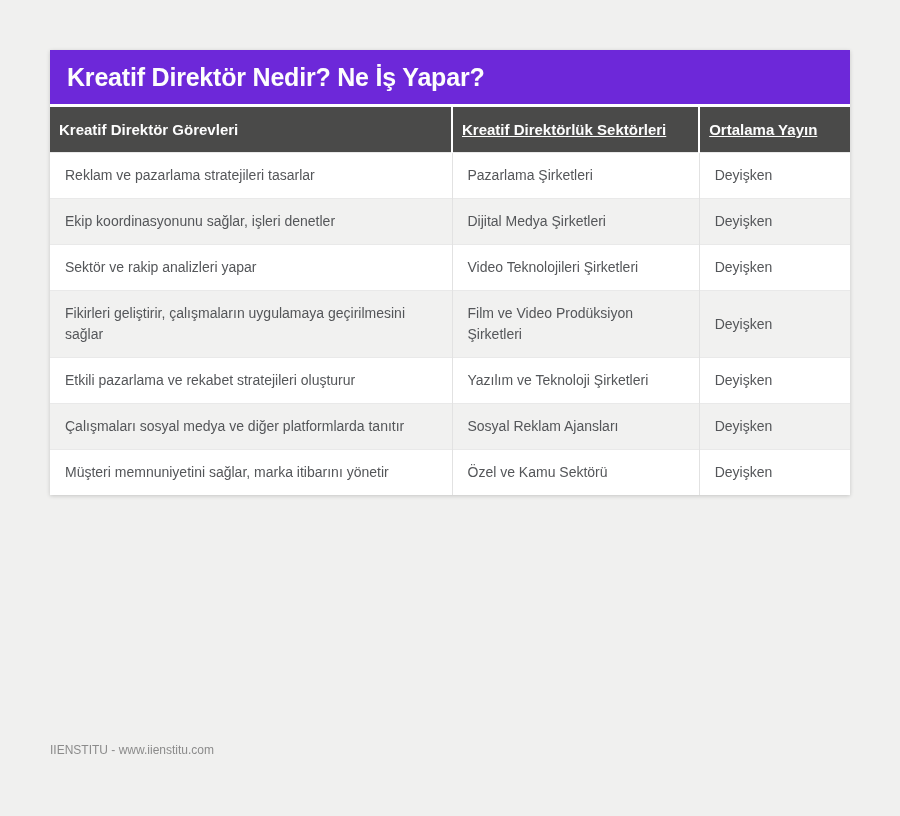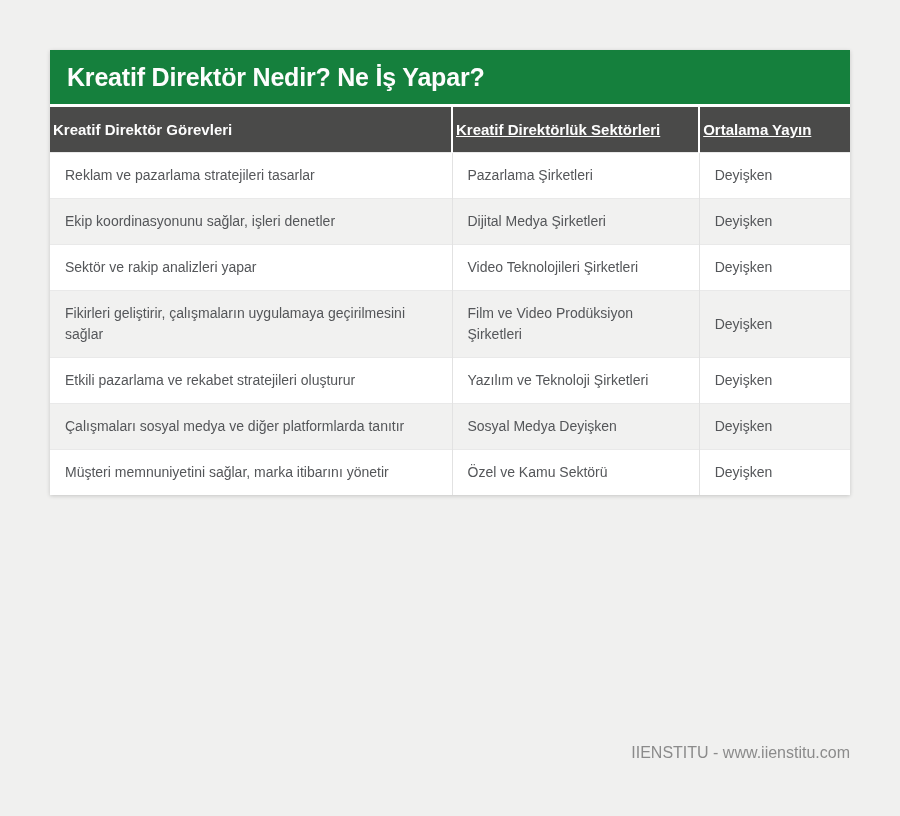--- a/index.html
+++ b/index.html
@@ -20,21 +20,21 @@
   }
   .card {
     position: absolute;
     left: 50px;
     top: 50px;
     width: 800px;
     box-shadow: 0 1px 4px rgba(0,0,0,0.18);
     background: #ffffff;
   }
   .title-bar {
-    background: #15803d;
+    background: #6d28d9;
     color: #fdfdfd;
     font-size: 25px;
     font-weight: bold;
     padding: 11px 17px;
     line-height: 1.28;
     border-bottom: 3px solid #ffffff;
     letter-spacing: -0.2px;
   }
   table.data-table {
     width: 100%;
@@ -44,21 +44,21 @@
   .data-table col.c1 { width: 50.25%; }
   .data-table col.c2 { width: 30.9%; }
   .data-table col.c3 { width: 18.85%; }
   .data-table th {
     background: #4a4a49;
     color: #fdfdfd;
     font-size: 15px;
     font-weight: bold;
     text-align: left;
     vertical-align: middle;
-    padding: 12px 3px;
+    padding: 12px 9px;
     line-height: 1.4;
   }
   .data-table th + th {
     border-left: 2px solid #ffffff;
     text-decoration: underline;
   }
   .data-table td {
     font-size: 14px;
     color: #545659;
     padding: 12px 15px;
@@ -71,23 +71,23 @@
     border-left: 1px solid #e2e2e2;
   }
   .data-table tbody tr:nth-child(even) td {
     background: #f1f1f0;
   }
   .footer {
     position: absolute;
     left: 50px;
     top: 742px;
     width: 800px;
-    text-align: right;
+    text-align: left;
     color: #8b8b8b;
-    font-size: 16px;
+    font-size: 12px;
     line-height: 1.4;
   }
 </style>
 </head>
 <body>
 
 <div class="page">
   <div class="card">
     <div class="title-bar">Kreatif Direktör Nedir? Ne İş Yapar?</div>
     <table class="data-table">
@@ -124,21 +124,21 @@
             <td>Film ve Video Prodüksiyon Şirketleri</td>
             <td>Deyişken</td>
           </tr>
           <tr>
             <td>Etkili pazarlama ve rekabet stratejileri oluşturur</td>
             <td>Yazılım ve Teknoloji Şirketleri</td>
             <td>Deyişken</td>
           </tr>
           <tr>
             <td>Çalışmaları sosyal medya ve diğer platformlarda tanıtır</td>
-            <td>Sosyal Medya Deyişken</td>
+            <td>Sosyal Reklam Ajansları</td>
             <td>Deyişken</td>
           </tr>
           <tr>
             <td>Müşteri memnuniyetini sağlar, marka itibarını yönetir</td>
             <td>Özel ve Kamu Sektörü</td>
             <td>Deyişken</td>
           </tr>
         </tbody>
     </table>
   </div>

